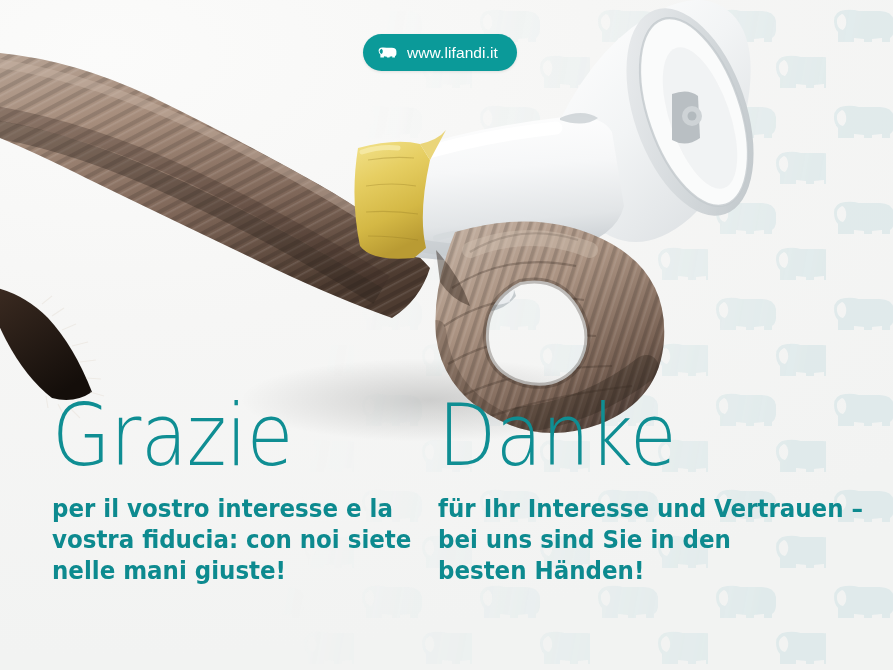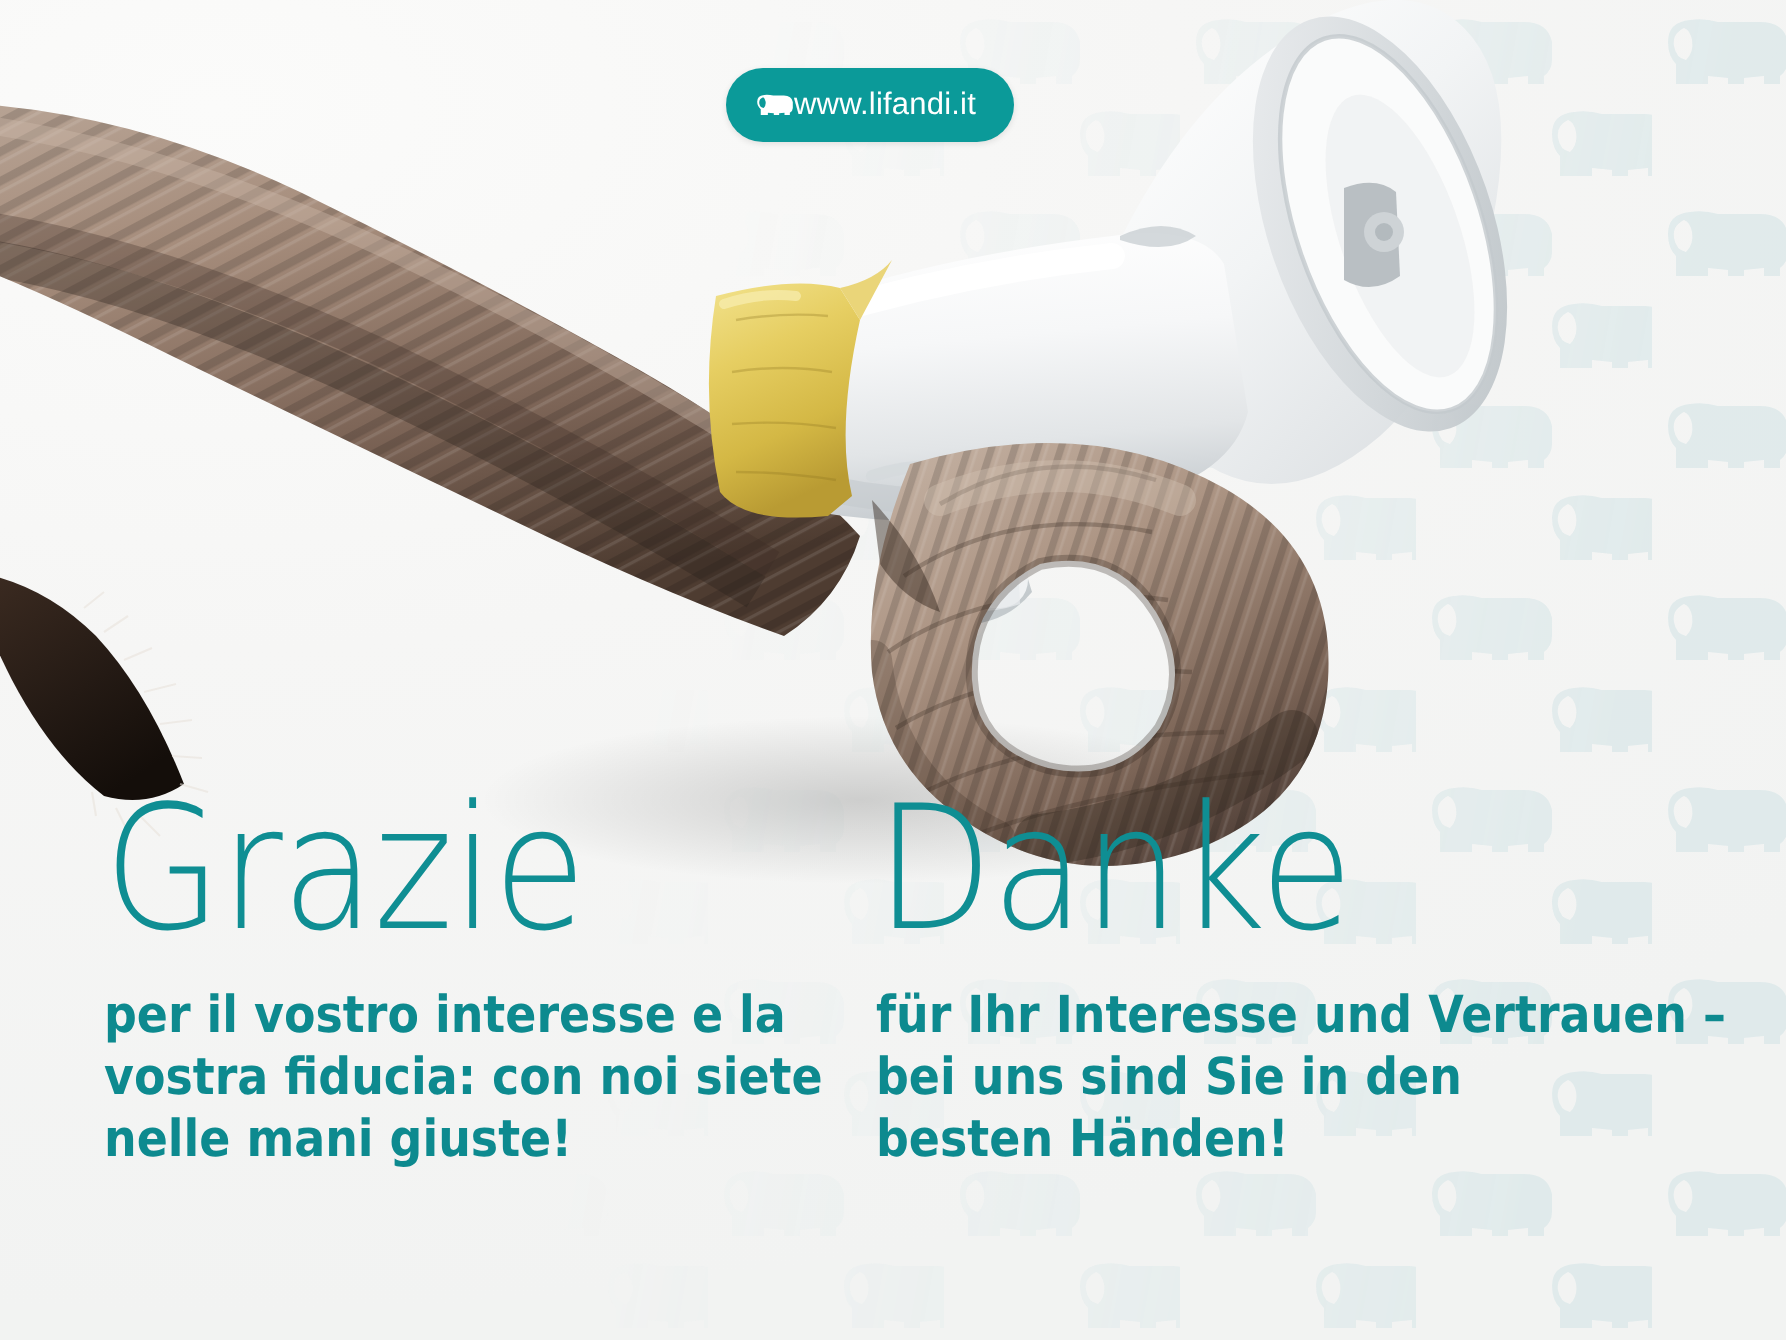--- a/index.html
+++ b/index.html
@@ -51,21 +51,21 @@
   }
 
   
   .url-badge {
     position: absolute;
     left: 363px;
     top: 34px;
     height: 37px;
     display: flex;
     align-items: center;
-    gap: 0;
+    gap: 10px;
     padding: 0 19px 0 15px;
     border-radius: 19px;
     background: #0b9a99;
     box-shadow: 0 1px 3px rgba(0,0,0,0.10);
     z-index: 40;
   }
   .url-badge .badge-icon {
     width: 19px;
     height: 17px;
     display: block;

